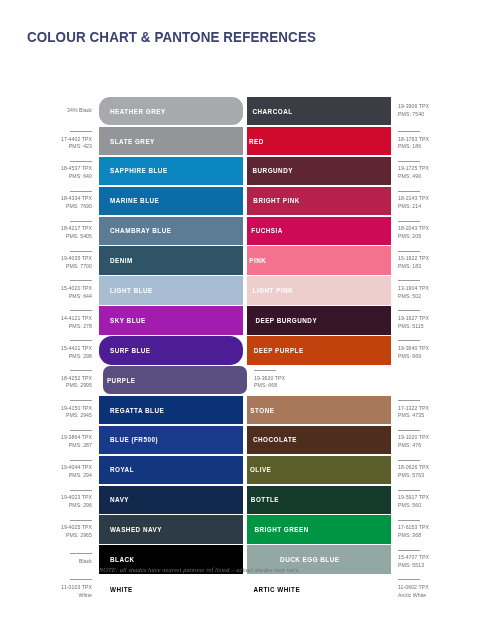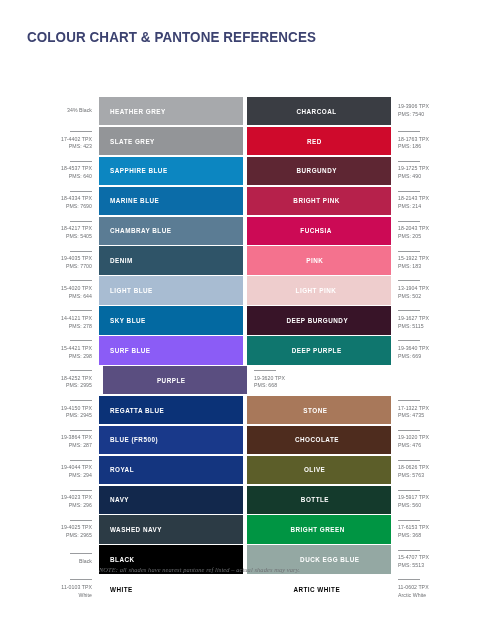--- a/index.html
+++ b/index.html
@@ -62,21 +62,21 @@
     display:flex;
     align-items:center;
     font-size:7.2px;
     font-weight:bold;
     letter-spacing:0.55px;
     font-stretch:condensed;
     white-space:nowrap;
   }
   .swatch .lbl { transform:scaleX(0.88); transform-origin:left center; }
   .swatch.l { justify-content:flex-start; padding-left:11px; }
-  .swatch.r { justify-content:center;  padding-right:11px; }
+  .swatch.r { justify-content:flex-start;  padding-right:11px; }
   .swatch.r .lbl { transform-origin:right center; }
 
   .gap { width:4px; }
 
   
   .note {
     position:absolute;
     left:99px; top:566px;
     font-family:"Liberation Serif", serif;
     font-style:italic;
@@ -114,21 +114,21 @@
 
 <div class="page">
 
   <div class="page-title" style="color: rgb(60, 66, 112);">COLOUR CHART &amp; PANTONE REFERENCES</div>
 
   <div class="chart" id="chart">
       <div class="row">
         <div class="ref left first">
           <div>34% Black</div>
         </div>
-        <div class="swatch l" style="background: rgb(167, 169, 172); color: rgb(255, 255, 255);">
+        <div class="swatch l" style="background: rgb(167, 169, 172); color: rgb(255, 255, 255); border-radius: 11px;">
           <span class="lbl">HEATHER GREY</span>
         </div>
         <div class="gap"></div>
         <div class="swatch r" style="background: rgb(58, 61, 67); color: rgb(255, 255, 255);">
           <span class="lbl">CHARCOAL</span>
         </div>
         <div class="ref right first">
           <div>19-3906 TPX</div>
           <div>PMS: 7540</div>
         </div>
@@ -246,60 +246,60 @@
           <div>13-1904 TPX</div>
           <div>PMS: 502</div>
         </div>
       </div>
       <div class="row">
         <div class="ref left">
           <div class="sep"></div>
           <div>14-4121 TPX</div>
           <div>PMS: 278</div>
         </div>
-        <div class="swatch l" style="background: #0369a1; color: rgb(255, 255, 255);">
+        <div class="swatch l" style="background: #a21caf; color: rgb(255, 255, 255);">
           <span class="lbl">SKY BLUE</span>
         </div>
         <div class="gap"></div>
         <div class="swatch r" style="background: rgb(56, 20, 40); color: rgb(255, 255, 255);">
           <span class="lbl">DEEP BURGUNDY</span>
         </div>
         <div class="ref right">
           <div class="sep"></div>
           <div>19-1627 TPX</div>
           <div>PMS: 5115</div>
         </div>
       </div>
       <div class="row">
         <div class="ref left">
           <div class="sep"></div>
           <div>15-4421 TPX</div>
           <div>PMS: 298</div>
         </div>
-        <div class="swatch l" style="background: #8b5cf6; color: rgb(255, 255, 255);">
+        <div class="swatch l" style="background: #4c1d95; color: rgb(255, 255, 255); border-radius: 13px;">
           <span class="lbl">SURF BLUE</span>
         </div>
         <div class="gap"></div>
-        <div class="swatch r" style="background: #0f766e; color: rgb(255, 255, 255);">
+        <div class="swatch r" style="background: #c2410c; color: rgb(255, 255, 255);">
           <span class="lbl">DEEP PURPLE</span>
         </div>
         <div class="ref right">
           <div class="sep"></div>
           <div>19-3640 TPX</div>
           <div>PMS: 669</div>
         </div>
       </div>
       <div class="row">
         <div class="ref left">
           <div class="sep"></div>
           <div>18-4252 TPX</div>
           <div>PMS: 2995</div>
         </div>
         <div class="gap"></div>
-        <div class="swatch r" style="background: rgb(90, 78, 128); color: rgb(255, 255, 255);">
+        <div class="swatch r" style="background: rgb(90, 78, 128); color: rgb(255, 255, 255); border-radius: 7px;">
           <span class="lbl">PURPLE</span>
         </div>
         <div class="ref right">
           <div class="sep"></div>
           <div>19-3620 TPX</div>
           <div>PMS: 668</div>
         </div>
       </div>
       <div class="row">
         <div class="ref left">

